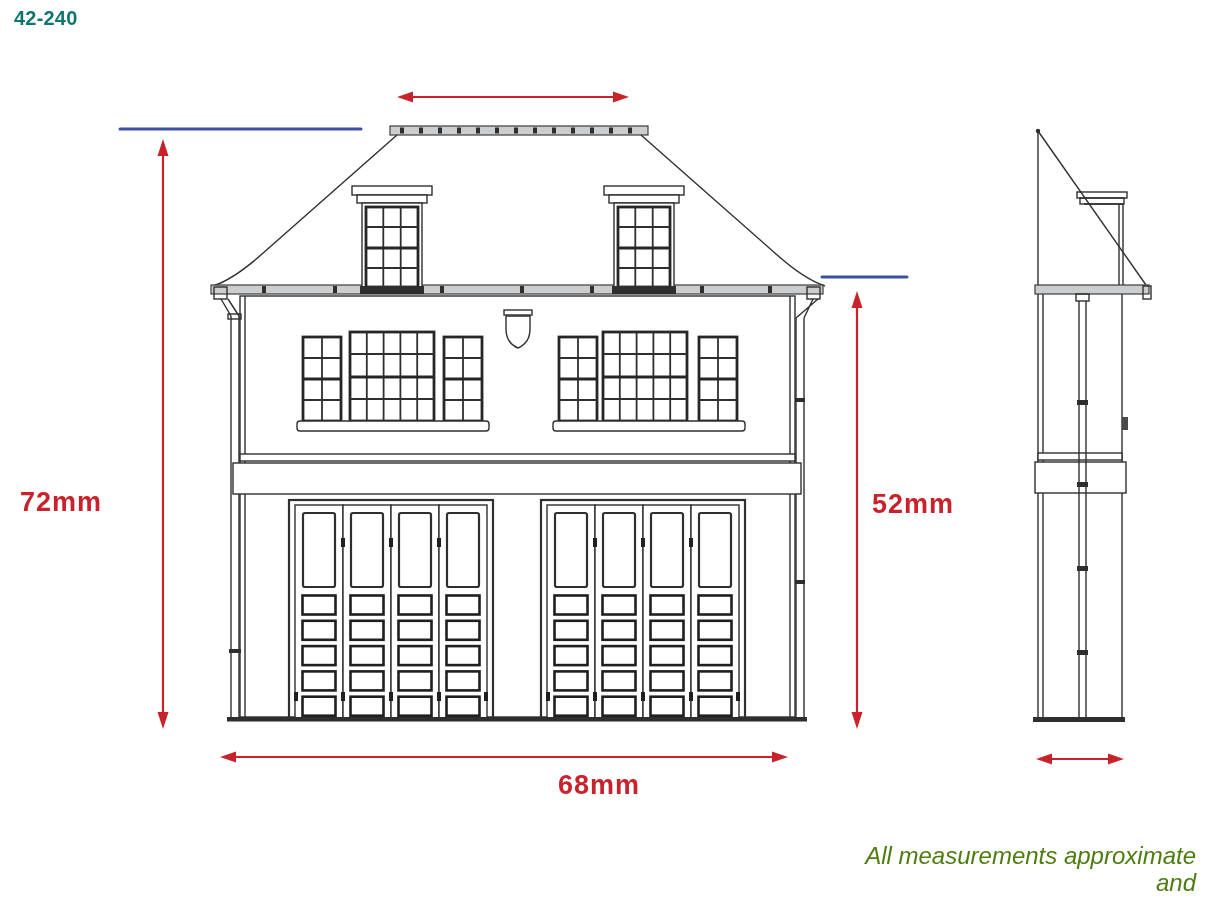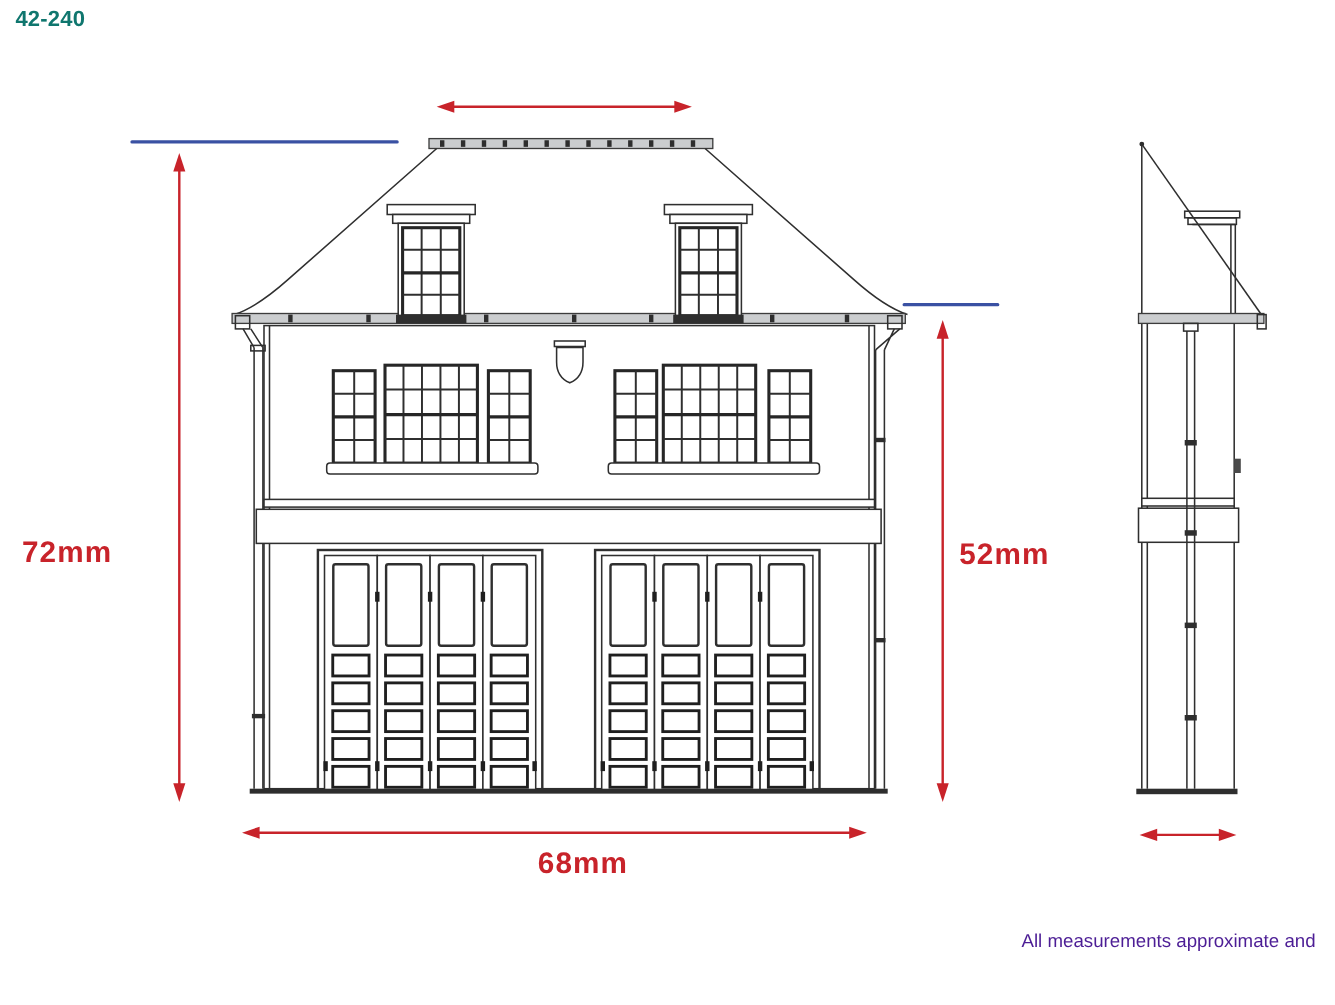--- a/index.html
+++ b/index.html
@@ -23,22 +23,23 @@
   }
   .dim-label{
     color:var(--red);
     font-weight:700;
     letter-spacing:1px;
     white-space:nowrap;
   }
   .footnote{
     left:836px;top:842px;width:360px;
     text-align:right;
-    font-size:17px;line-height:27px;
-    color:#4c1d95;
+    font-style:italic;
+    font-size:24px;line-height:27px;
+    color:#4d7c0f;
   }
   
   .s1{stroke:var(--ink);stroke-width:1.4;fill:none;}
   .s15{stroke:var(--ink);stroke-width:1.4;fill:#fff;}
   .s2{stroke:var(--ink);stroke-width:2.2;fill:none;}
   .wframe{stroke:#262626;stroke-width:2.8;fill:#fff;}
   .mull{stroke:var(--ink);stroke-width:1.8;fill:none;}
   .thick{stroke:#262626;stroke-width:3;fill:none;}
   .panel{stroke:#1f1f1f;stroke-width:2.6;fill:#fff;}
   .grayfill{fill:#cbcdcf;stroke:#3c3c3c;stroke-width:1.2;}
@@ -51,21 +52,21 @@
 <body>
 
 <div id="canvas">
 
   <div class="abs title">
     <div>42-240</div>
   </div>
 
   <div class="abs dim-label" style="left:20px;top:487px;font-size:27px;">72mm</div>
   <div class="abs dim-label" style="left:872px;top:465px;font-size:27px;margin-top:24px;">52mm</div>
-  <div class="abs dim-label" style="left:420px;top:770px;width:220px;text-align:center;font-size:27px;">68mm</div>
+  <div class="abs dim-label" style="left:420px;top:770px;width:220px;text-align:right;font-size:27px;">68mm</div>
 
   <div class="abs footnote">
     <div>All measurements approximate and</div>
   </div>
 
   <svg class="abs" style="left:0;top:0;" width="1214" height="914" viewBox="0 0 1214 914">
 
     <defs>
 
       <g id="dormer-window">

